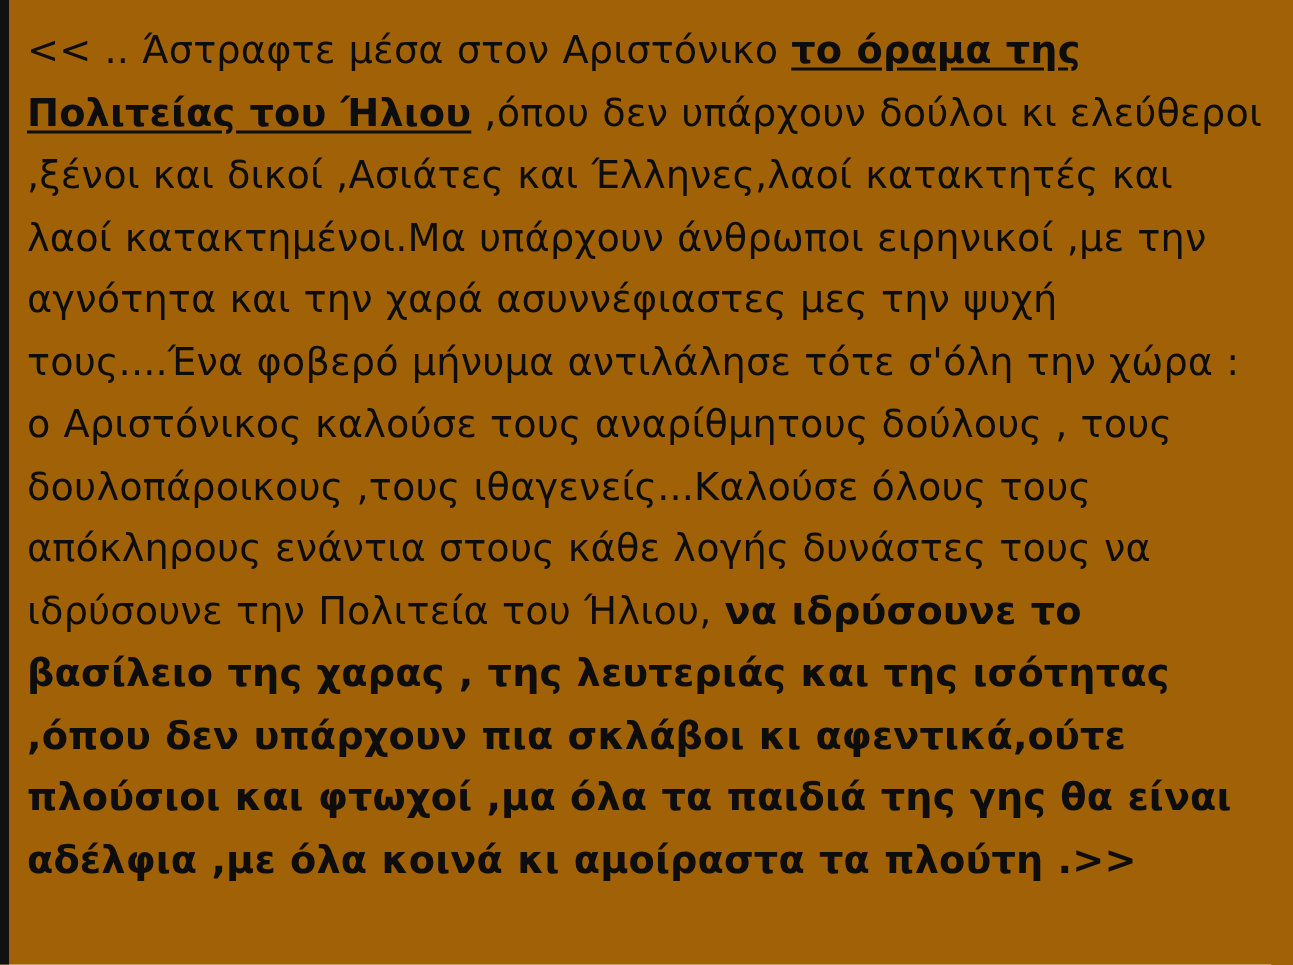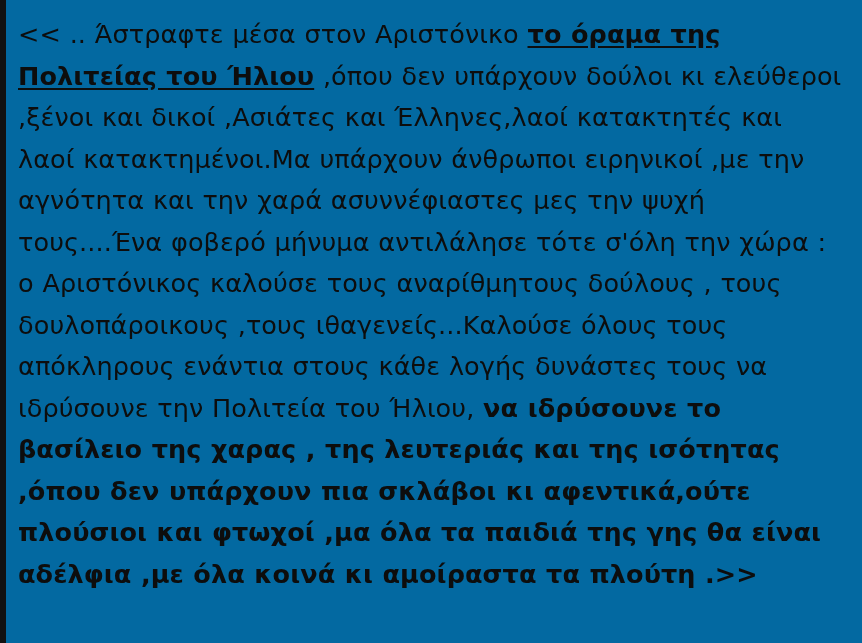--- a/index.html
+++ b/index.html
@@ -10,21 +10,21 @@
   body {
     width: 862px;
     height: 643px;
     overflow: hidden;
     font-family: "DejaVu Sans", "Liberation Sans", sans-serif;
   }
   #page {
     position: relative;
     width: 862px;
     height: 643px;
-    background: #0369a1;
+    background: #a16207;
     box-sizing: border-box;
   }
   .left-rule {
     position: absolute;
     left: 0;
     top: 0;
     width: 6px;
     height: 643px;
     background: #111111;
   }

